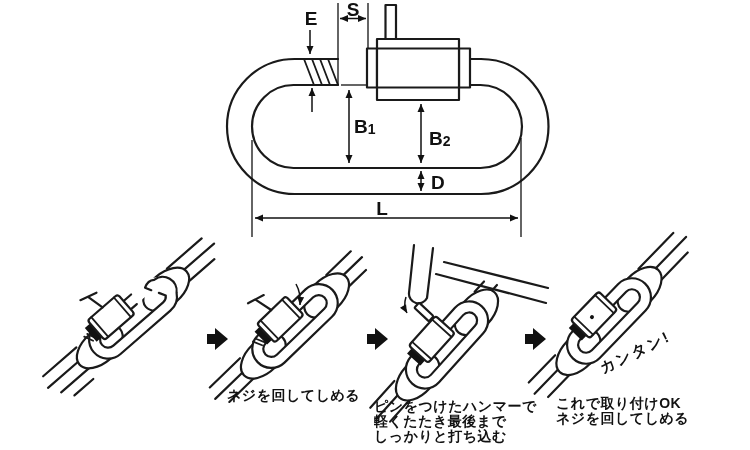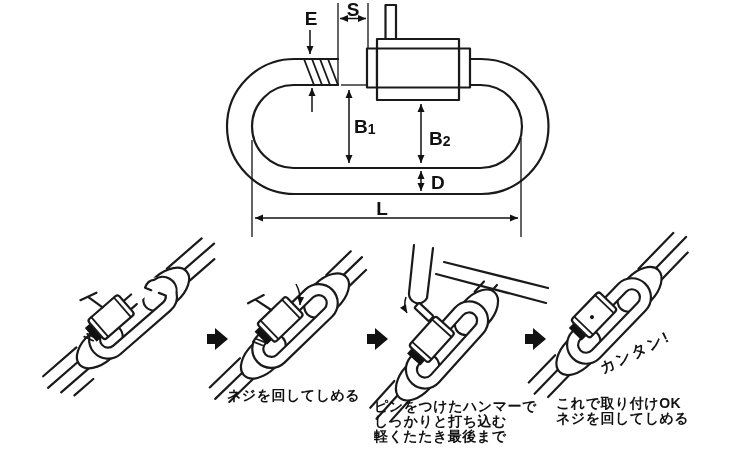--- a/index.html
+++ b/index.html
@@ -171,22 +171,22 @@
     <circle class="ink" cx="-9" cy="-15" r="2"></circle>
   </g>
 </svg>
 
 <div class="cap" style="left:227px;top:388px;">
   <div>ネジを回してしめる</div>
 </div>
 
 <div class="cap" style="left:374px;top:399px;">
   <div>ピンをつけたハンマーで</div>
+  <div>軽くたたき最後まで</div>
   <div>しっかりと打ち込む</div>
-  <div>軽くたたき最後まで</div>
 </div>
 
 <div class="cap" style="left:556px;top:396px;">
   <div>これで取り付けOK</div>
   <div>ネジを回してしめる</div>
 </div>
 
 <div class="note" style="left:601px;top:360px;">カンタン!</div>
 
 </div>

